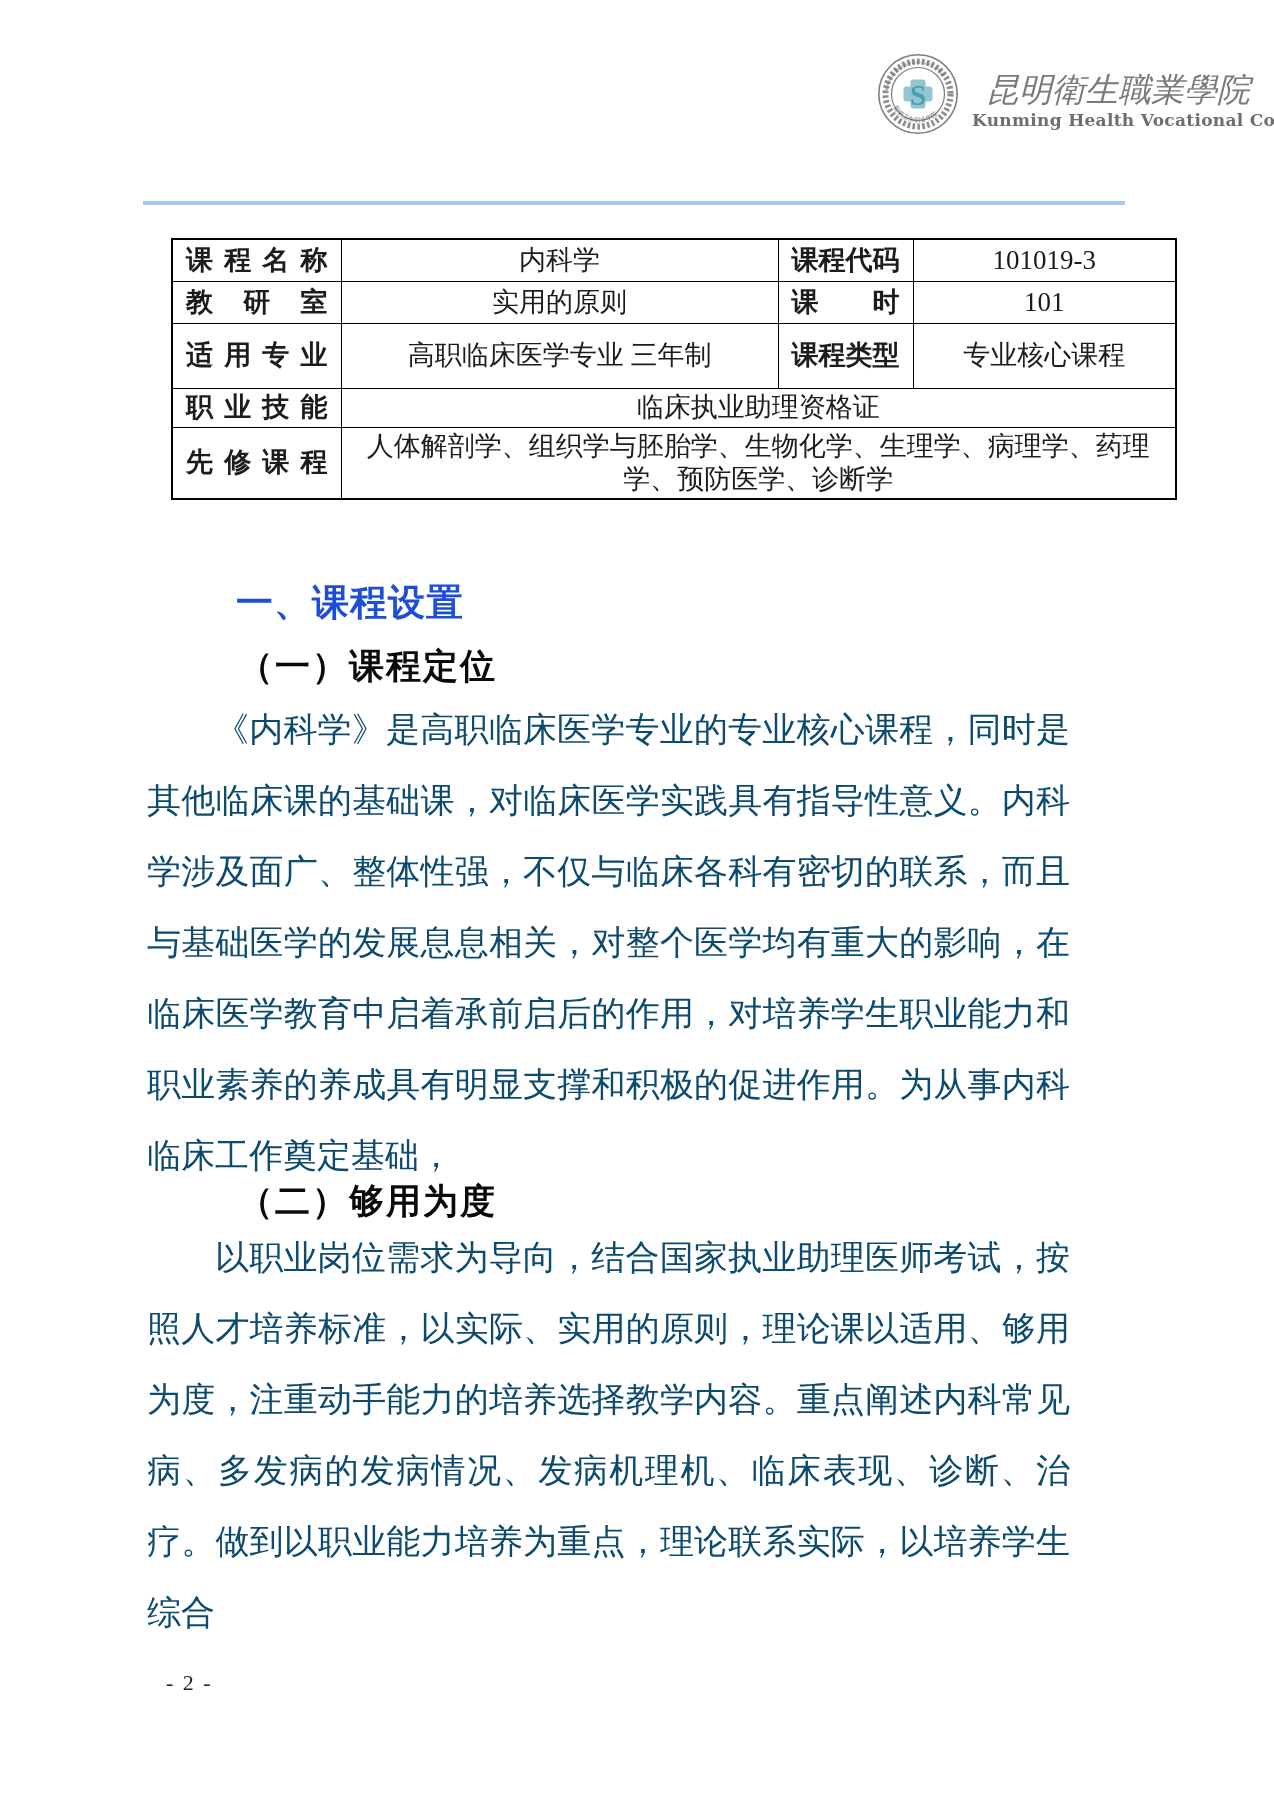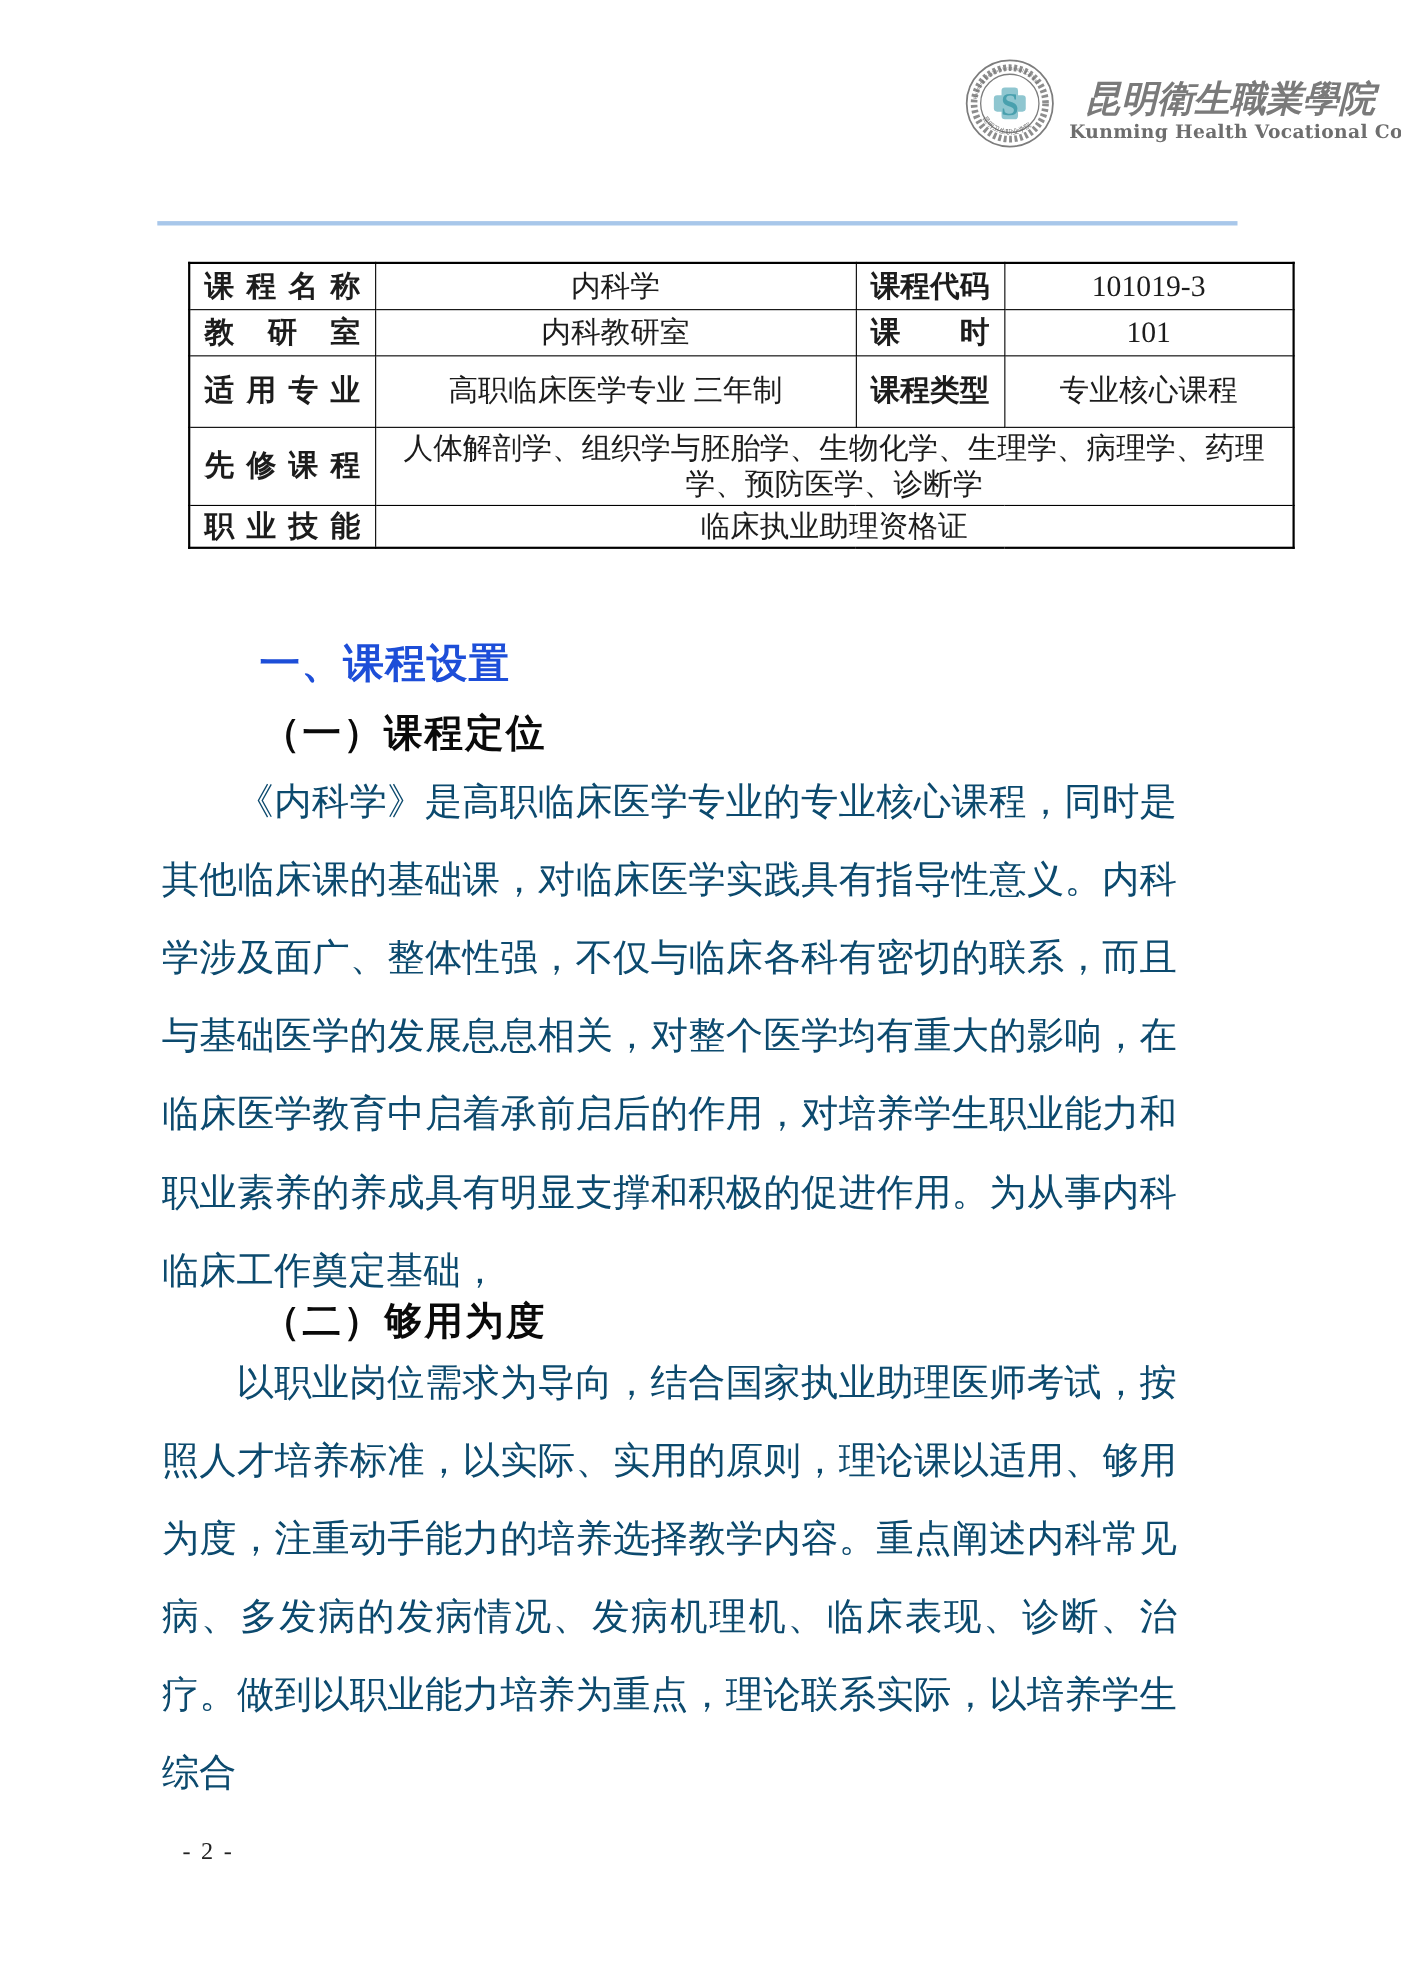--- a/index.html
+++ b/index.html
@@ -9,21 +9,21 @@
     background:#ffffff;
     font-family:"Liberation Serif", serif;
     color:#1c1c1c;
     overflow:hidden;
   }
   
   .logo-seal{position:absolute;left:877px;top:53px;width:82px;height:82px;}
   .college-zh{
     position:absolute;left:986px;top:68px;width:280px;height:42px;
     font-family:"DejaVu Serif", serif;
-    font-size:33px;font-weight:bold;font-style:italic;
+    font-size:33px;font-weight:normal;font-style:italic;
     color:#7a7a7a;letter-spacing:0px;white-space:nowrap;
   }
   .college-en{
     position:absolute;left:972px;top:110px;width:300px;height:22px;
     font-family:"DejaVu Serif", serif;
     font-size:17px;font-weight:bold;color:#6e6e6e;letter-spacing:0.3px;white-space:nowrap;
   }
   .header-rule{
     position:absolute;left:143px;top:201px;width:982px;height:4px;
     background:#a8c7ea;
@@ -116,37 +116,37 @@
     </colgroup>
     <tbody>
         <tr style="height:42px">
       <td class="lbl">课程名称</td>
       <td class="val">内科学</td>
       <td class="lbl">课程代码</td>
       <td class="val">101019-3</td>
     </tr>
     <tr style="height:42px">
       <td class="lbl">教 研 室</td>
-      <td class="val">内科教研室</td>
+      <td class="val">实用的原则</td>
       <td class="lbl">课 时</td>
       <td class="val">101</td>
     </tr>
     <tr style="height:65px">
       <td class="lbl">适用专业</td>
       <td class="val">高职临床医学专业 三年制</td>
       <td class="lbl">课程类型</td>
       <td class="val">专业核心课程</td>
     </tr>
+    <tr style="height:39px">
+      <td class="lbl">职业技能</td>
+      <td class="val" colspan="3">临床执业助理资格证</td>
+    </tr>
     <tr style="height:71px">
       <td class="lbl">先修课程</td>
       <td class="val" colspan="3">人体解剖学、组织学与胚胎学、生物化学、生理学、病理学、药理学、预防医学、诊断学</td>
-    </tr>
-    <tr style="height:39px">
-      <td class="lbl">职业技能</td>
-      <td class="val" colspan="3">临床执业助理资格证</td>
     </tr>
   </tbody>
     </table>
 
   <div class="h1">一、课程设置</div>
 
   <div class="h2 h2a">（一）课程定位</div>
   <div class="para para1">《内科学》是高职临床医学专业的专业核心课程，同时是其他临床课的基础课，对临床医学实践具有指导性意义。内科学涉及面广、整体性强，不仅与临床各科有密切的联系，而且与基础医学的发展息息相关，对整个医学均有重大的影响，在临床医学教育中启着承前启后的作用，对培养学生职业能力和职业素养的养成具有明显支撑和积极的促进作用。为从事内科临床工作奠定基础，</div>
 
   <div class="h2 h2b">（二）够用为度</div>

